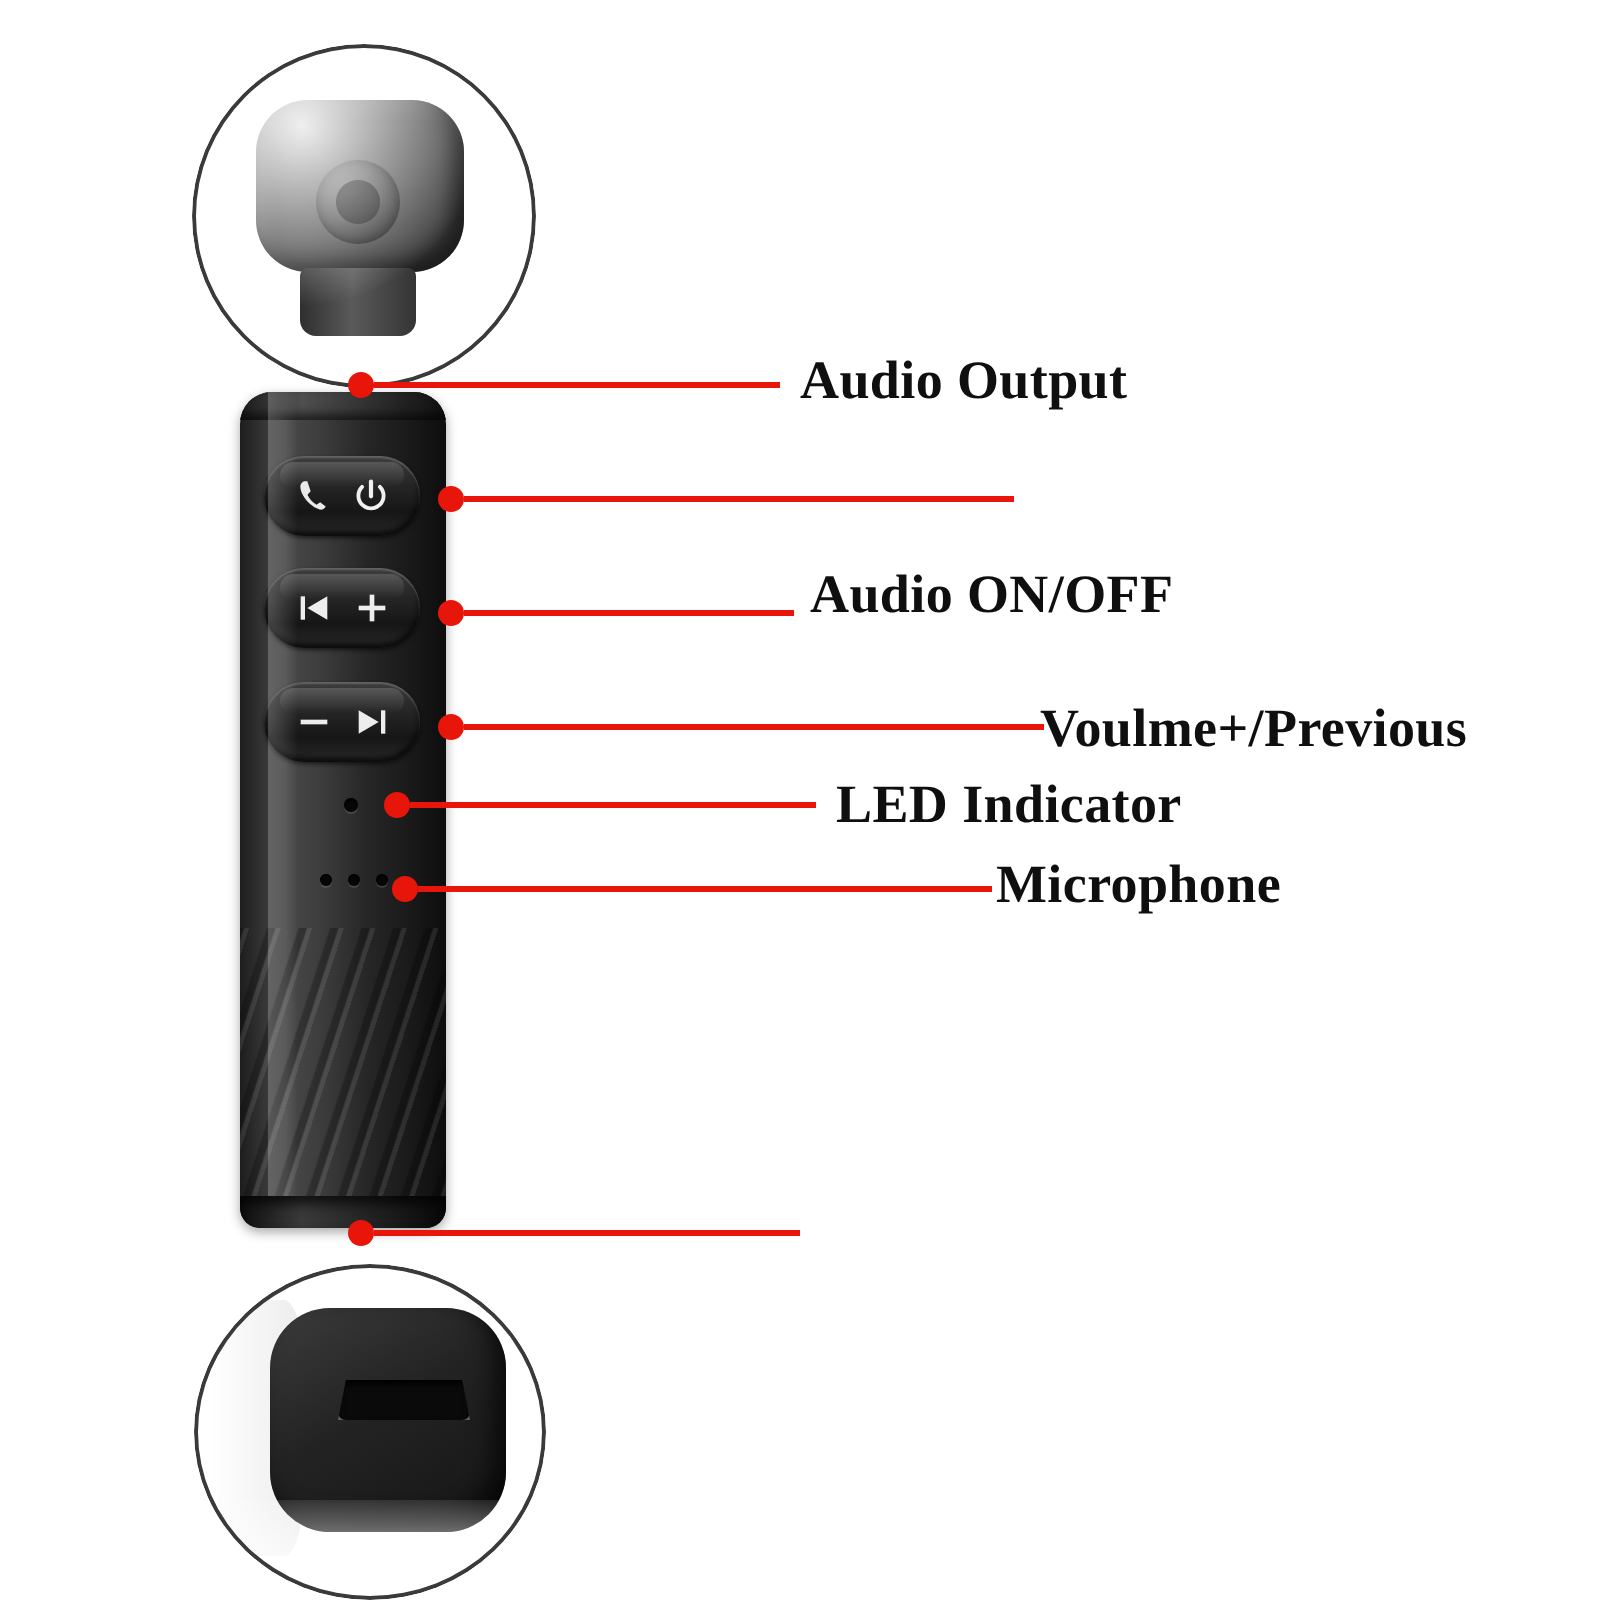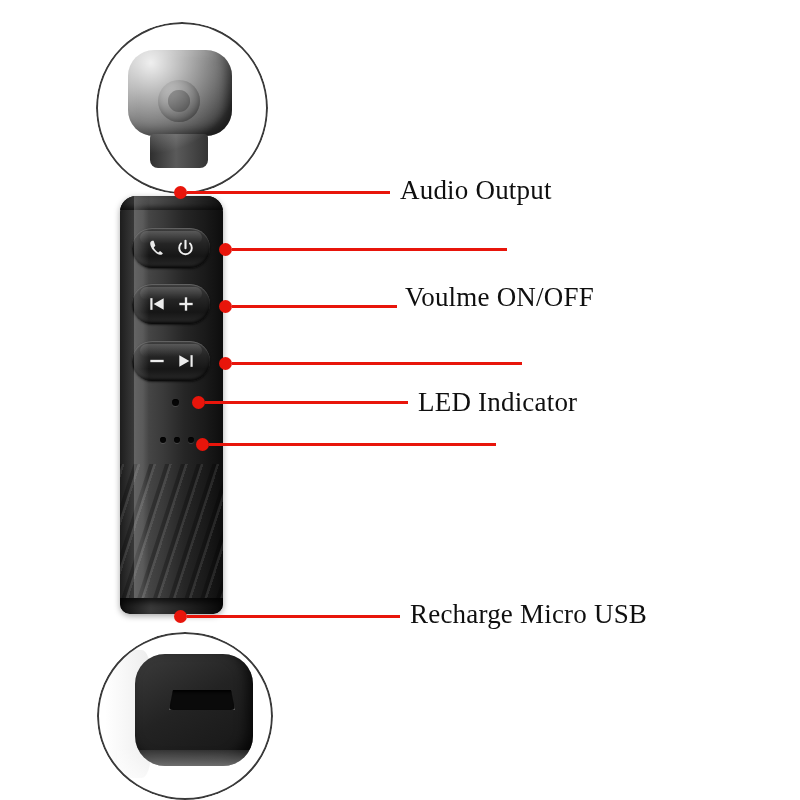--- a/index.html
+++ b/index.html
@@ -164,21 +164,21 @@
   .dot{
     position:absolute;width:13px;height:13px;border-radius:50%;
     background:#E8150B;
   }
   .leader{
     position:absolute;height:3px;background:#E8150B;
   }
   .label{
     position:absolute;
     color:#0f0f0f;
-    font-weight:normal;
+    font-weight:bold;
     font-size:27px;
     line-height:30px;
     white-space:nowrap;
     letter-spacing:.2px;
   }
 </style>
 </head>
 <body>
 
 <div id="stage">
@@ -261,29 +261,30 @@
 
   <div class="dot" style="left:174px;top:186px;"></div>
   <div class="leader" style="left:187px;top:191px;width:203px;"></div>
   <div class="label" style="left:400px;top:175px;">Audio Output</div>
 
   <div class="dot" style="left:219px;top:243px;"></div>
   <div class="leader" style="left:232px;top:248px;width:275px;"></div>
 
   <div class="dot" style="left:219px;top:300px;"></div>
   <div class="leader" style="left:232px;top:305px;width:165px;"></div>
-  <div class="label" style="left:405px;top:282px;">Voulme ON/OFF</div>
+  <div class="label" style="left:405px;top:282px;">Audio ON/OFF</div>
 
   <div class="dot" style="left:219px;top:357px;"></div>
   <div class="leader" style="left:232px;top:362px;width:290px;"></div>
+  <div class="label" style="left:520px;top:349px;">Voulme+/Previous</div>
 
   <div class="dot" style="left:192px;top:396px;"></div>
   <div class="leader" style="left:205px;top:401px;width:203px;"></div>
   <div class="label" style="left:418px;top:387px;">LED Indicator</div>
 
   <div class="dot" style="left:196px;top:438px;"></div>
   <div class="leader" style="left:209px;top:443px;width:287px;"></div>
+  <div class="label" style="left:498px;top:427px;">Microphone</div>
 
   <div class="dot" style="left:174px;top:610px;"></div>
   <div class="leader" style="left:187px;top:615px;width:213px;"></div>
-  <div class="label" style="left:410px;top:599px;">Recharge Micro USB</div>
 
 </div>
 
 </body></html>

